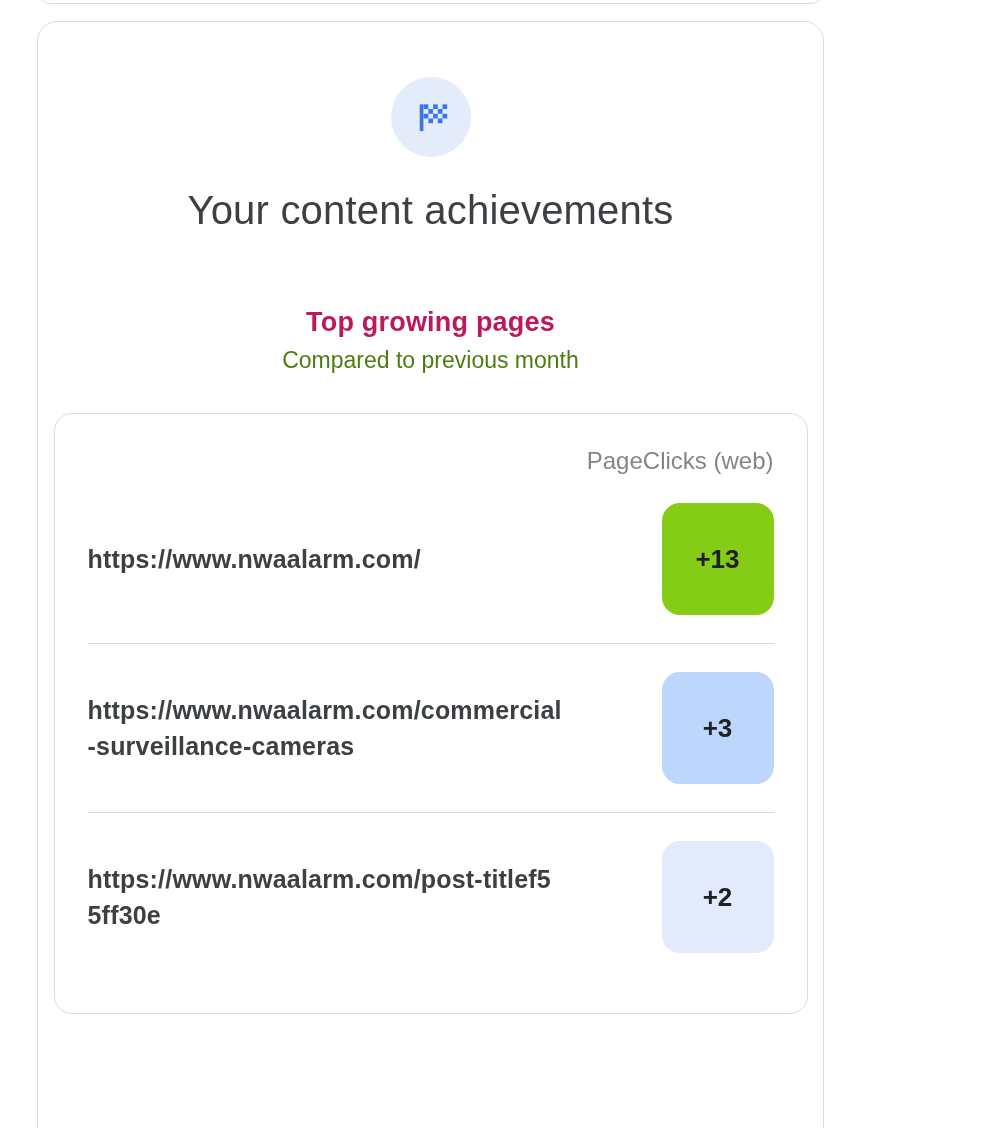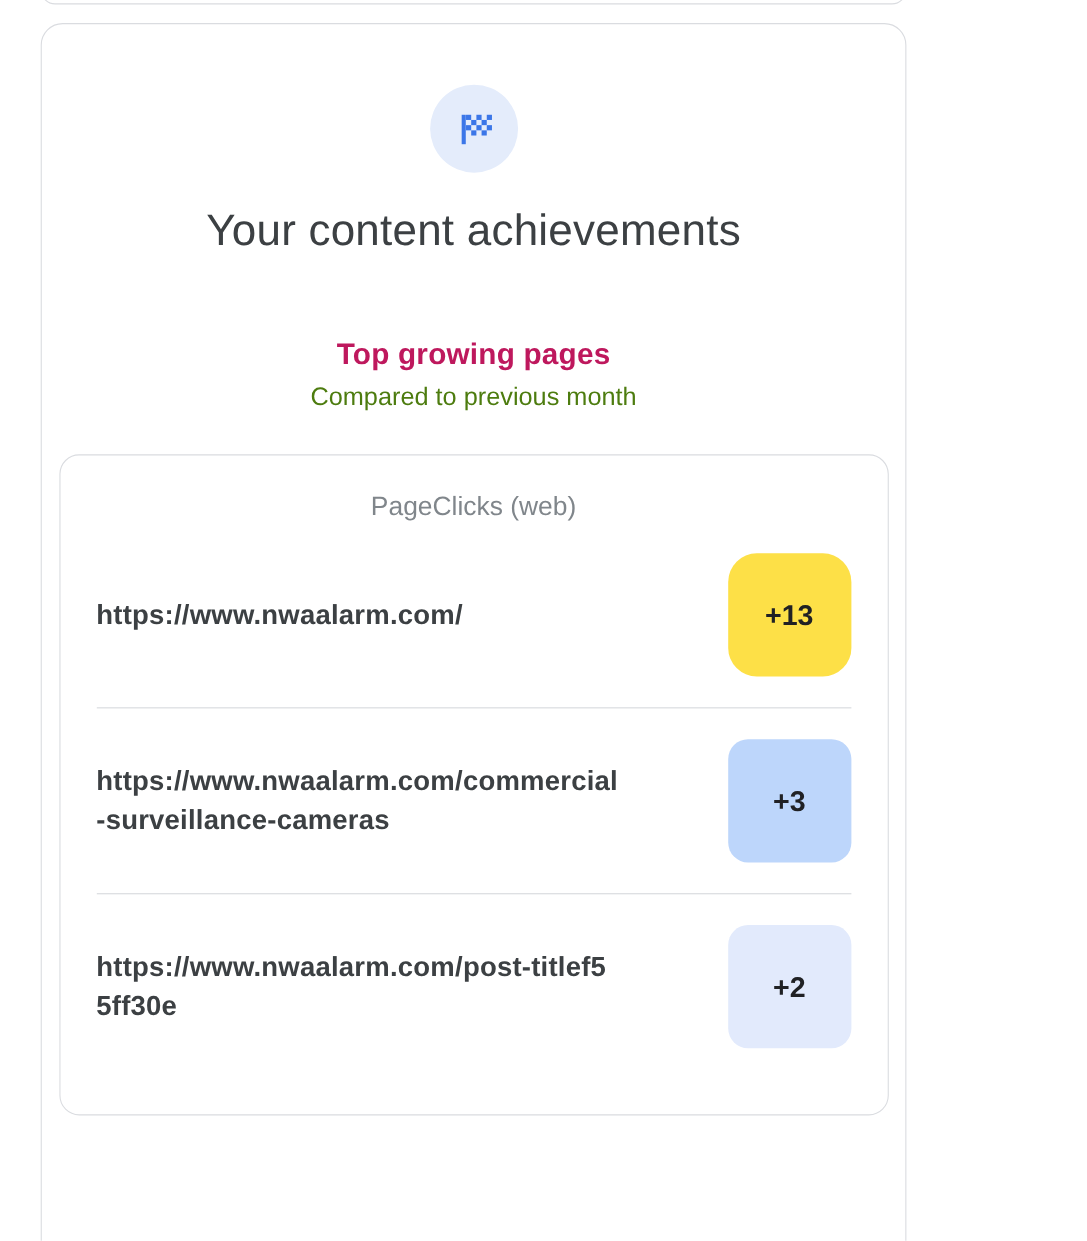--- a/index.html
+++ b/index.html
@@ -68,21 +68,21 @@
     width: 754px;
     border: 1.5px solid #dadce0;
     border-radius: 18px;
     background: #ffffff;
     padding: 33px 33px 32px 33px;
     text-align: left;
   }
 
   .table-header {
     display: flex;
-    justify-content: center;
+    justify-content: flex-end;
     align-items: baseline;
     font-size: 24px;
     color: #80868b;
     padding-bottom: 0px;
   }
 
   .table-row {
     display: flex;
     align-items: center;
     padding: 28px 0;
@@ -145,21 +145,21 @@
 
     <div class="table-card">
 
       <div class="table-header">
         <span>Page</span>
         <span>Clicks (web)</span>
       </div>
 
       <div class="table-row">
         <div class="page-url">https://www.nwaalarm.com/</div>
-        <div class="clicks-badge" style="background-color: #fde047; border-radius: 26px;">+13</div>
+        <div class="clicks-badge" style="background-color: #84cc16;">+13</div>
       </div>
 
       <div class="table-row">
         <div class="page-url">https://www.nwaalarm.com/commercial
 -surveillance-cameras</div>
         <div class="clicks-badge" style="background-color: rgb(189, 214, 251);">+3</div>
       </div>
 
       <div class="table-row">
         <div class="page-url">https://www.nwaalarm.com/post-titlef5

